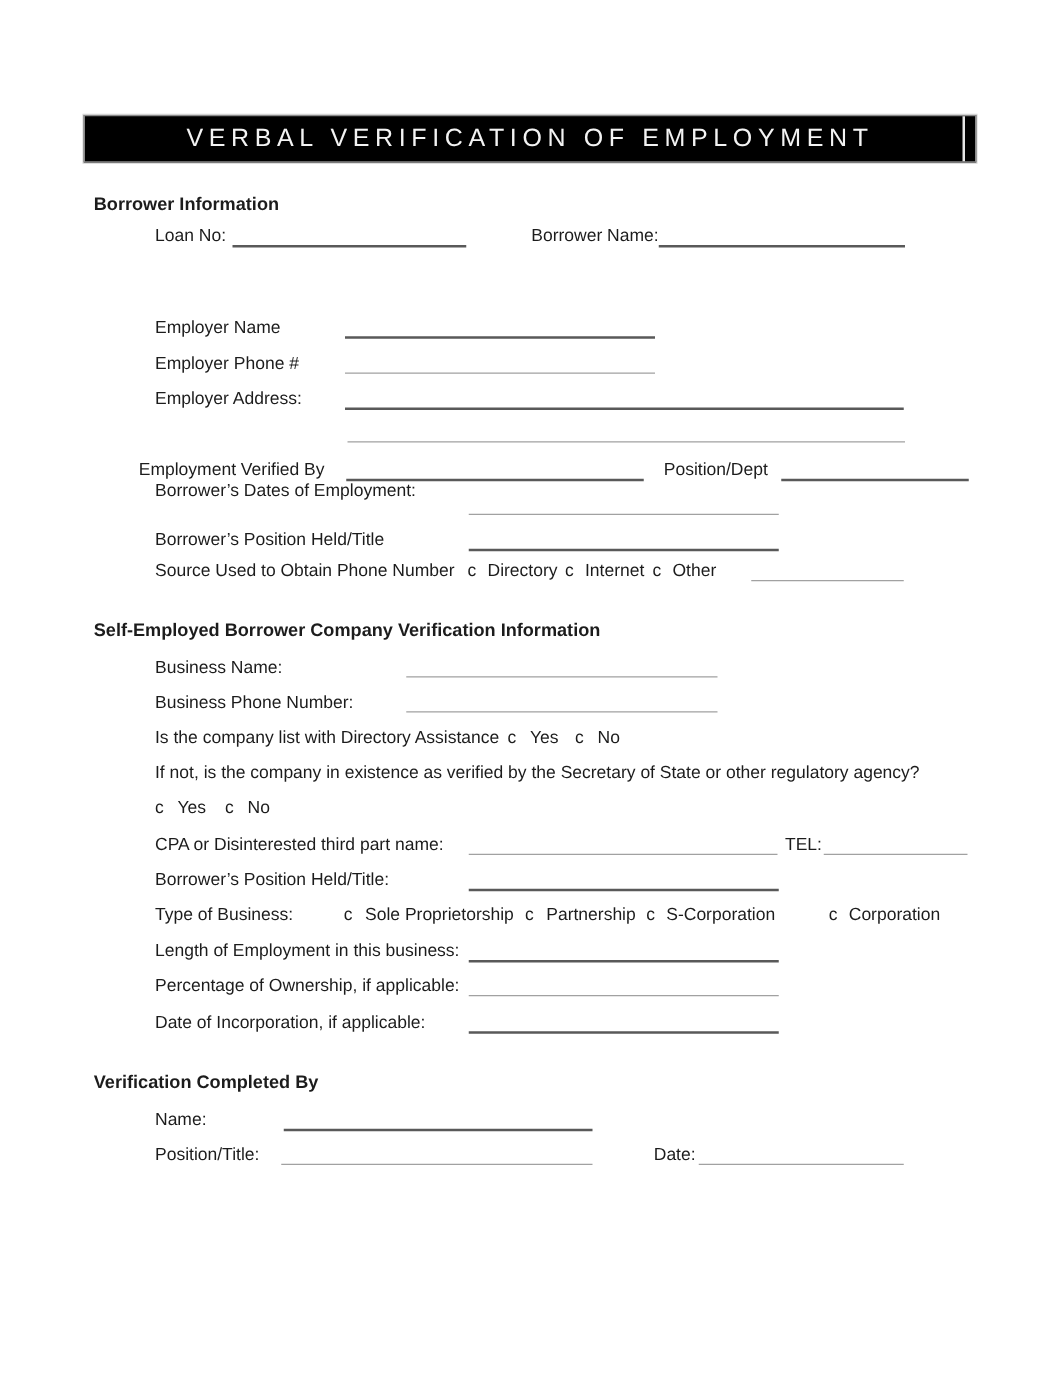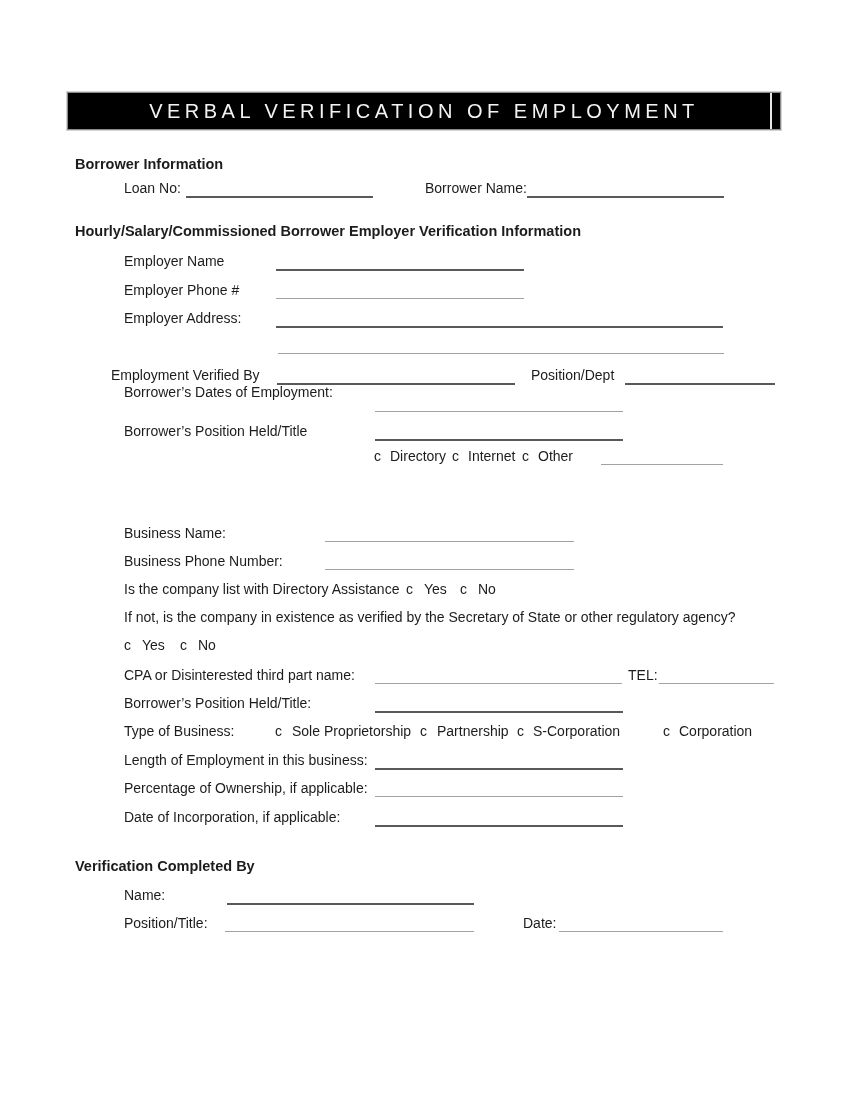--- a/index.html
+++ b/index.html
@@ -44,21 +44,20 @@
     <span class="stripe"></span>
   </div>
 
   <div class="hd" style="left:75px; top:156px">Borrower Information</div>
 
   <span class="lbl" style="left:124px; top:180px">Loan No:</span>
   <div class="ln thick" style="left:186px; top:196px; width:187px"></div>
   <span class="lbl" style="left:425px; top:180px">Borrower Name:</span>
   <div class="ln thick" style="left:527px; top:196px; width:197px"></div>
 
-  <div class="hd" style="left:75px; top:223px">Hourly/Salary/Commissioned Borrower Employer Verification Information</div>
 
   <span class="lbl" style="left:124px; top:253px">Employer Name</span>
   <div class="ln thick" style="left:276px; top:269px; width:248px"></div>
 
   <span class="lbl" style="left:124px; top:282px">Employer Phone #</span>
   <div class="ln thin" style="left:276px; top:298px; width:248px"></div>
 
   <span class="lbl" style="left:124px; top:310px">Employer Address:</span>
   <div class="ln thick" style="left:276px; top:326px; width:447px"></div>
   <div class="ln thin" style="left:278px; top:353px; width:446px"></div>
@@ -67,28 +66,30 @@
   <div class="ln thick" style="left:277px; top:383px; width:238px"></div>
   <span class="lbl" style="left:531px; top:367px">Position/Dept</span>
   <div class="ln thick" style="left:625px; top:383px; width:150px"></div>
 
   <span class="lbl" style="left:124px; top:384px">Borrower’s Dates of Employment:</span>
   <div class="ln thin" style="left:375px; top:411px; width:248px"></div>
 
   <span class="lbl" style="left:124px; top:423px">Borrower’s Position Held/Title</span>
   <div class="ln thick" style="left:375px; top:439px; width:248px"></div>
 
+  <span class="lbl" style="left:124px; top:448px">Source Used to Obtain Phone Number</span>
   <span class="cb" style="left:374px; top:448px">c</span>
   <span class="lbl" style="left:390px; top:448px">Directory</span>
   <span class="cb" style="left:452px; top:448px">c</span>
   <span class="lbl" style="left:468px; top:448px">Internet</span>
   <span class="cb" style="left:522px; top:448px">c</span>
   <span class="lbl" style="left:538px; top:448px">Other</span>
   <div class="ln thin" style="left:601px; top:464px; width:122px"></div>
 
+  <div class="hd" style="left:75px; top:497px">Self-Employed Borrower Company Verification Information</div>
 
   <span class="lbl" style="left:124px; top:525px">Business Name:</span>
   <div class="ln thin" style="left:325px; top:541px; width:249px"></div>
 
   <span class="lbl" style="left:124px; top:553px">Business Phone Number:</span>
   <div class="ln thin" style="left:325px; top:569px; width:249px"></div>
 
   <span class="lbl" style="left:124px; top:581px">Is the company list with Directory Assistance</span>
   <span class="cb" style="left:406px; top:581px">c</span>
   <span class="lbl" style="left:424px; top:581px">Yes</span>

